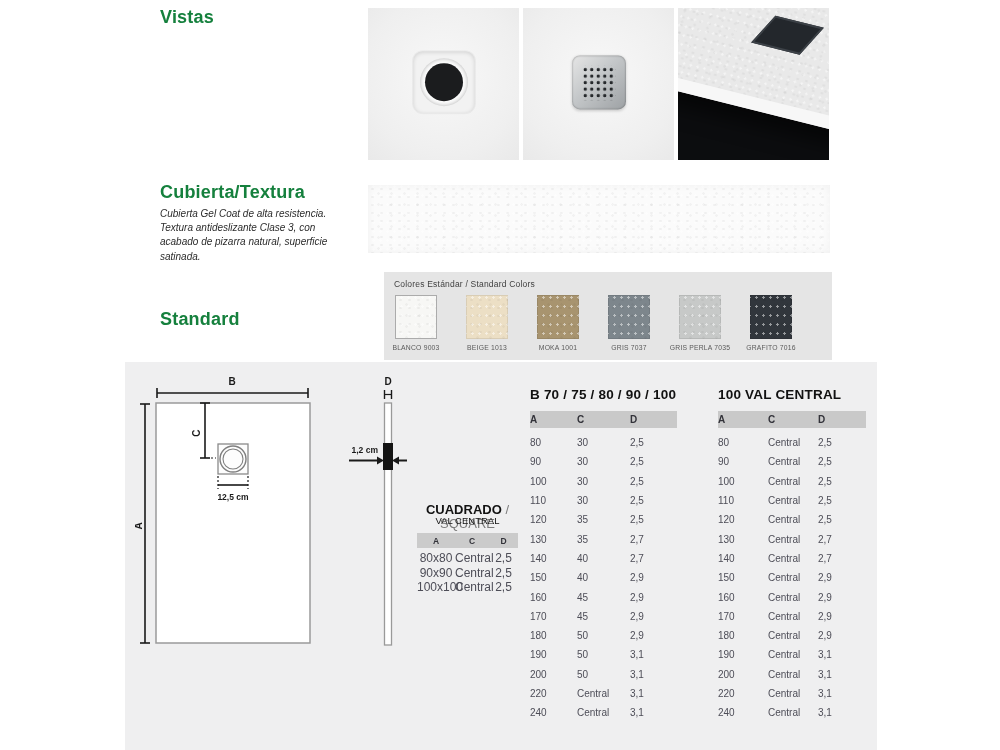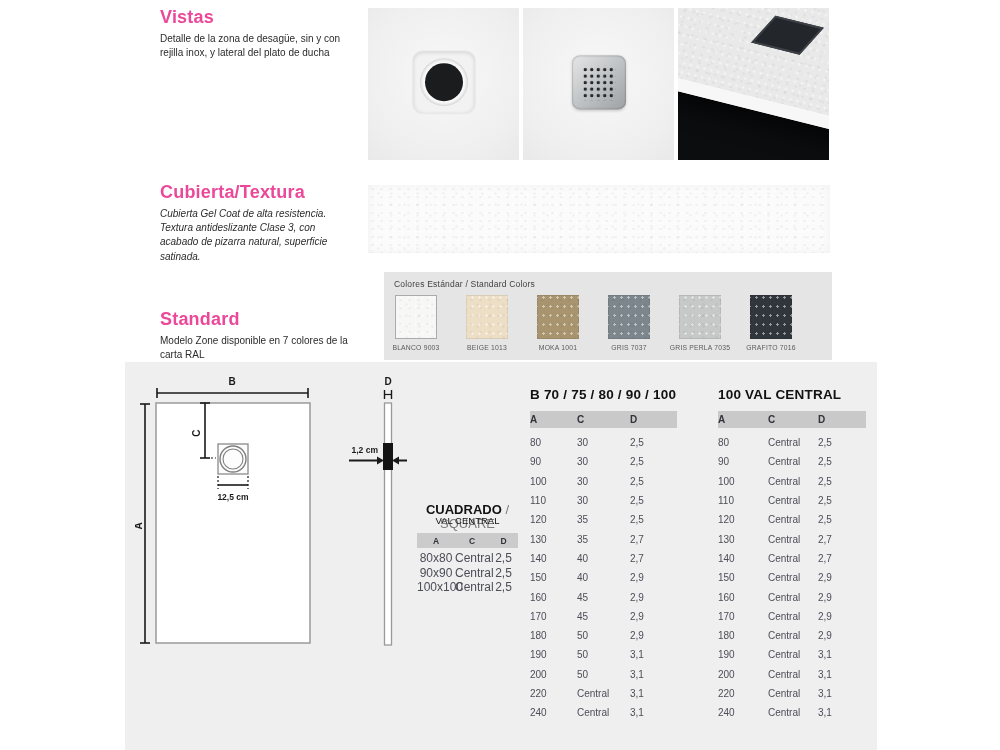--- a/index.html
+++ b/index.html
@@ -1,20 +1,20 @@
 <!DOCTYPE html>
 <html><head>
 <meta charset="utf-8">
 <style>
   html,body{margin:0;padding:0;background:#fff;}
   .page{position:relative;width:1000px;height:750px;background:#ffffff;overflow:hidden;
         font-family:"Liberation Sans",sans-serif;color:#1a1a1a;}
 
   
-  .sec-title{position:absolute;left:160px;font-size:18px;font-weight:bold;color:#ec4899;letter-spacing:.2px;}
+  .sec-title{position:absolute;left:160px;font-size:18px;font-weight:bold;color:#15803d;letter-spacing:.2px;}
   .t-vistas{top:7px;}
   .t-cubierta{top:182px;}
   .t-colores{top:309px;}
   .sec-desc{position:absolute;left:160px;width:188px;font-size:10px;line-height:1.42;color:#2b2b2b;font-weight:500;}
   .d-vistas{top:32px;}
   .d-cubierta{top:207px;font-style:italic;}
   .d-colores{top:334px;}
 
   
   .views-row{position:absolute;left:368px;top:8px;display:flex;gap:4px;}
@@ -88,21 +88,20 @@
   .tbl-cuadrado .t-row{height:14.5px;font-size:12px;}
 
   svg text{font-family:"Liberation Sans",sans-serif;}
 </style>
 </head>
 <body>
 
 <div class="page">
 
   <div class="sec-title t-vistas">Vistas</div>
-  <div class="sec-desc d-vistas">Detalle de la zona de desagüe, sin y con rejilla inox, y lateral del plato de ducha</div>
 
   <div class="views-row">
     <div class="view-img img-light">
       <div class="drain-recess">
         <div class="drain-ring">
           <div class="drain-hole"></div>
         </div>
       </div>
     </div>
     <div class="view-img img-light">
@@ -115,21 +114,20 @@
         <div class="slab-drain"></div>
       </div>
     </div>
   </div>
 
   <div class="sec-title t-cubierta">Cubierta/Textura</div>
   <div class="sec-desc d-cubierta">Cubierta Gel Coat de alta resistencia. Textura antideslizante Clase 3, con acabado de pizarra natural, superficie satinada.</div>
   <div class="texture-strip speckle"></div>
 
   <div class="sec-title t-colores">Standard</div>
-  <div class="sec-desc d-colores">Modelo Zone disponible en 7 colores de la carta RAL</div>
 
   <div class="colors-card">
     <div class="colors-card-label">Colores Estándar / Standard Colors</div>
     <div class="swatch-row">
         <div class="swatch-item">
           <div class="swatch-box speckle" style="background-color: rgb(247, 247, 245); border: 1px solid rgb(171, 171, 171);"></div>
           <div class="swatch-label">BLANCO 9003</div>
         </div>
         <div class="swatch-item">
           <div class="swatch-box speckle" style="background-color: rgb(236, 223, 197); border: 1px solid rgba(0, 0, 0, 0.08);"></div>

